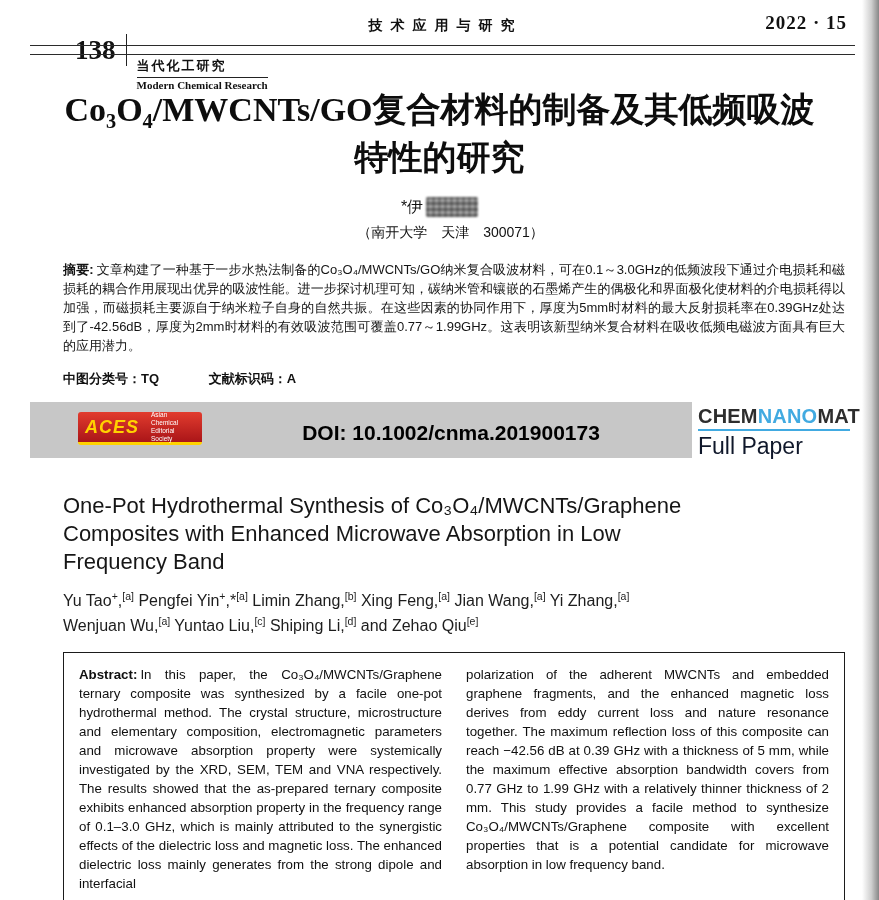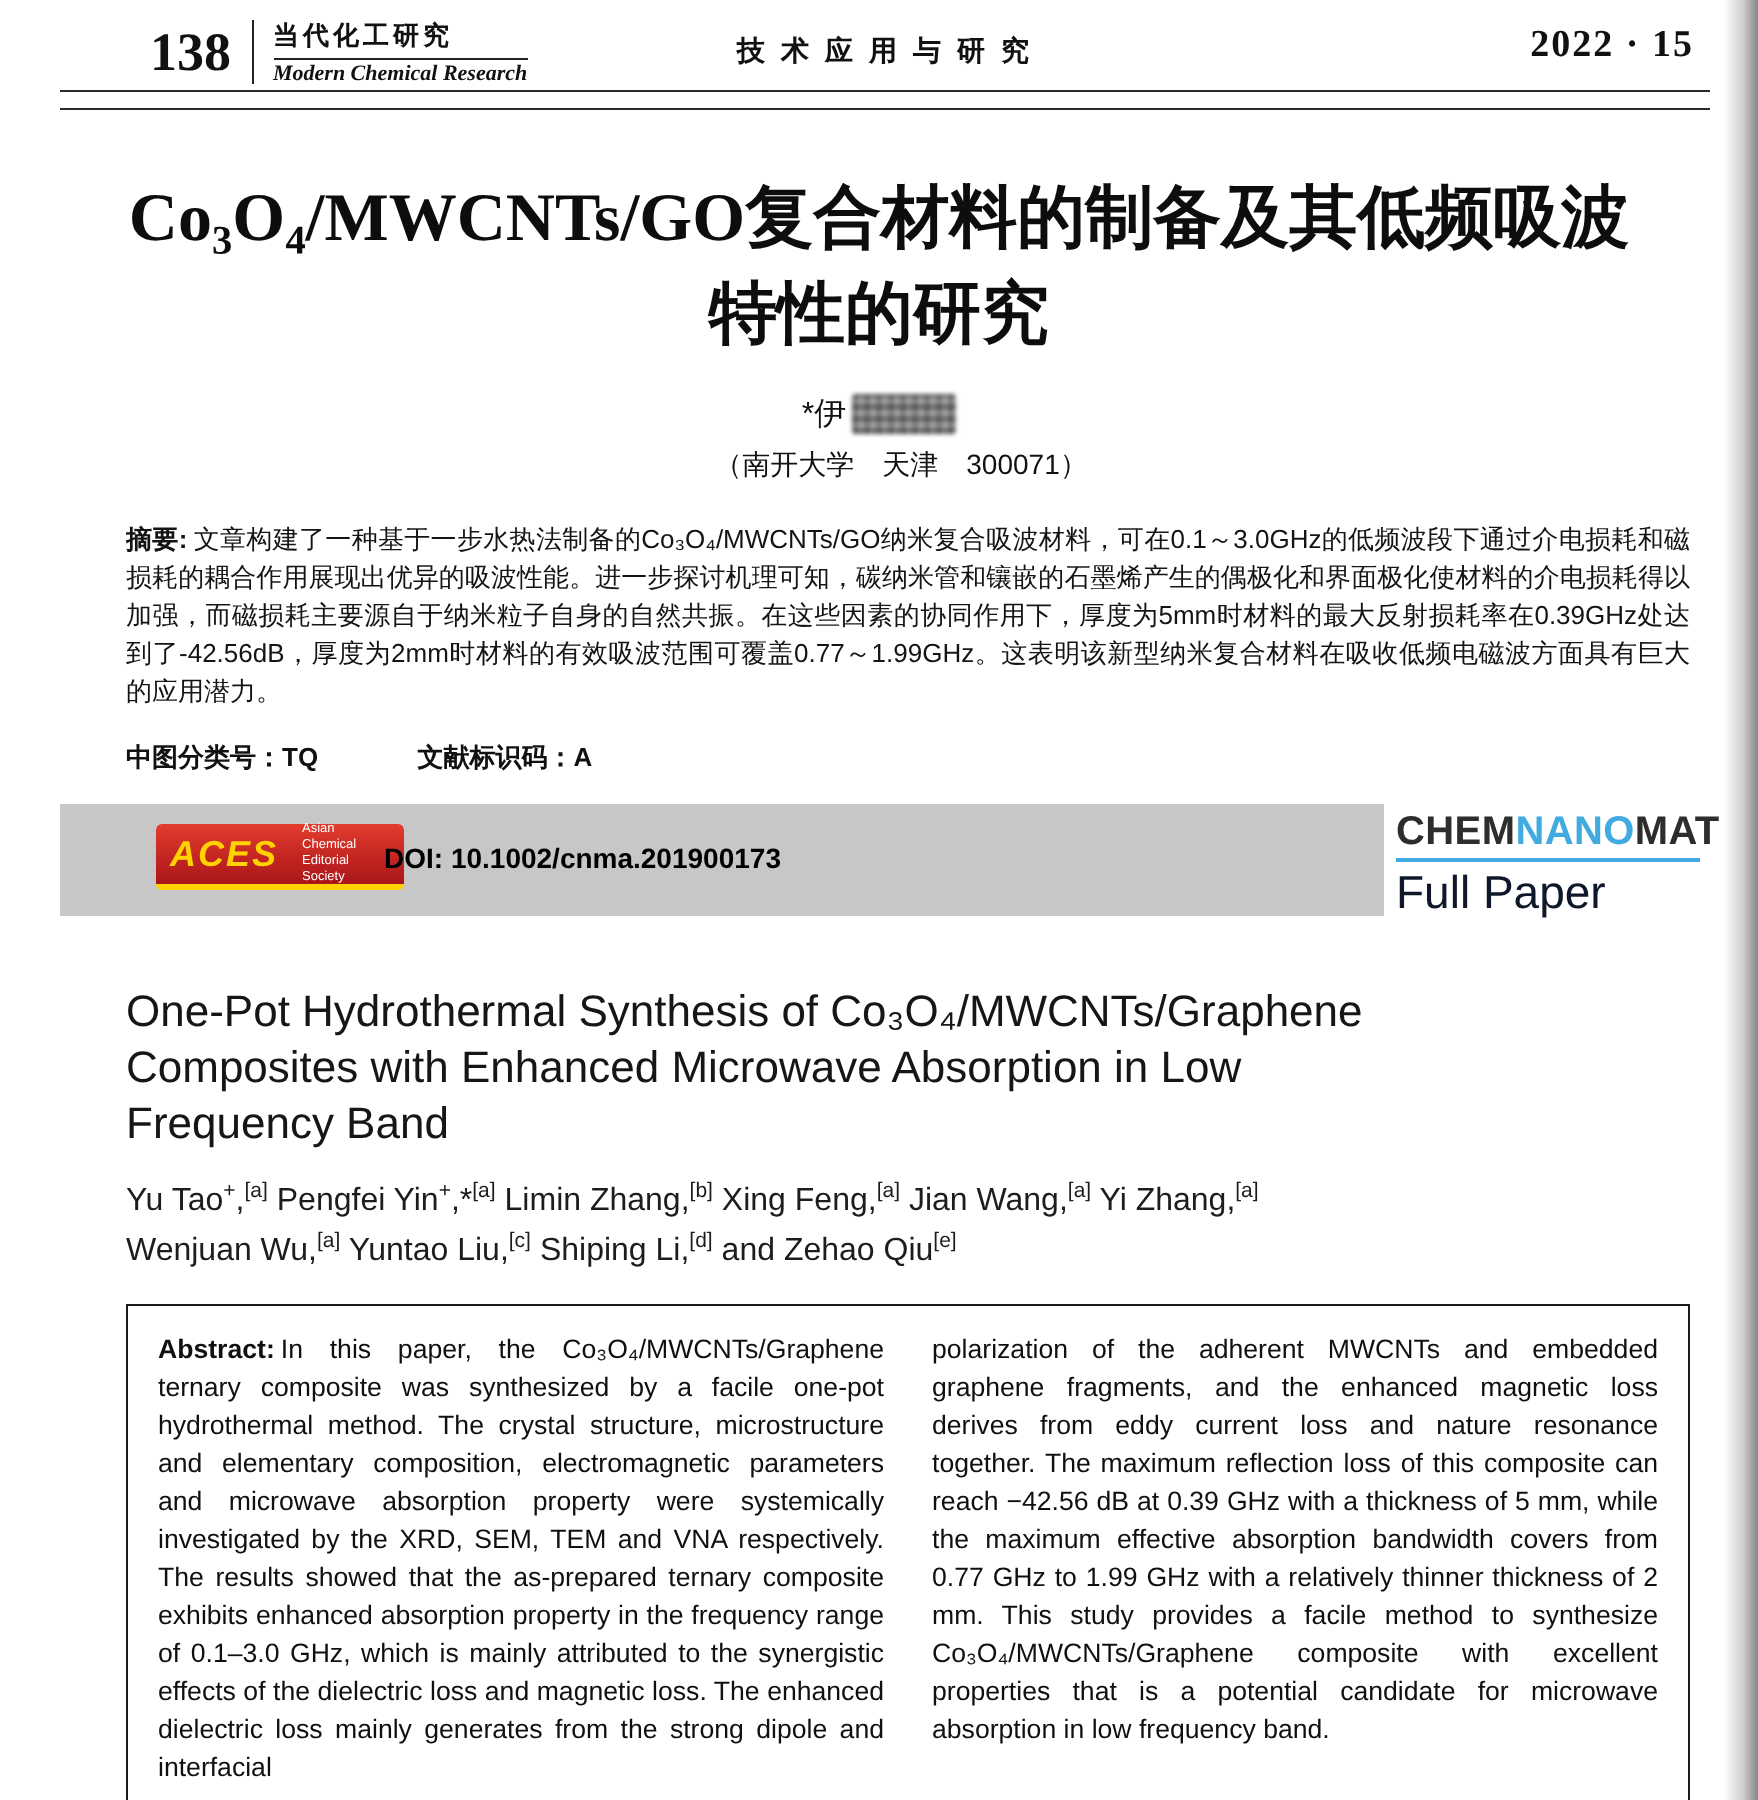--- a/index.html
+++ b/index.html
@@ -13,23 +13,23 @@
   .page { position:relative; width:879px; height:900px; overflow:hidden; background:#fff; }
   .edge-shade {
     position:absolute; top:0; right:0; width:17px; height:100%; z-index:9; pointer-events:none;
     background:linear-gradient(to right, rgba(130,130,130,0) 0%, rgba(118,118,118,.35) 55%, rgba(70,70,70,.65) 100%);
   }
   
   .header { position:relative; height:56px; margin:0 24px 0 30px; }
   .header-left { position:absolute; left:45px; top:9px; display:flex; align-items:center; gap:10px; }
   .page-num { font-family:"Liberation Serif","DejaVu Serif",serif; font-weight:bold; font-size:27px; }
   .vdiv { width:1px; height:32px; background:#222; }
-  .journal-names { display:block; }
+  .journal-names { display:block;margin-top:48px; }
   .jcn { display:block; font-weight:bold; font-size:13px; letter-spacing:2px; border-bottom:1px solid #222; padding-bottom:2px; }
-  .jen { display:block; font-family:"Liberation Serif","DejaVu Serif",serif; font-style:italic; font-weight:bold; font-size:11px; margin-top:1px; }
+  .jen { display:block; font-family:"Liberation Serif","DejaVu Serif",serif; font-weight:bold; font-size:11px; margin-top:1px; }
   .header-center { position:absolute; left:6px; right:0; top:17px; text-align:center; font-weight:bold; font-size:14px; letter-spacing:8px; }
   .header-right { position:absolute; right:8px; top:12px; font-family:"Liberation Serif","DejaVu Serif",serif; font-weight:bold; font-size:19px; letter-spacing:1px; }
   .rule-thin { position:absolute; left:0; right:0; top:45px; height:1px; background:#2b2b2b; }
   .rule-full { position:absolute; left:0; right:0; top:54px; height:1px; background:#2b2b2b; }
   
   .cn-title { margin-top:30px; height:100px; text-align:center; overflow:hidden;
     font-family:"Liberation Serif","DejaVu Serif",serif; font-weight:bold; font-size:34px; line-height:48px; color:#0d0d0d; }
   .author-line { margin-top:8px; height:26px; display:flex; justify-content:center; align-items:center; gap:3px; font-size:16px; }
   .redacted {
     display:inline-block; width:52px; height:20px; border-radius:2px;
@@ -48,21 +48,21 @@
   
   .banner { position:relative; margin:12px 30px 0; height:56px; }
   .banner-gray { position:absolute; left:0; top:0; width:662px; height:56px; background:#c7c7c7; }
   .aces {
     position:absolute; left:48px; top:10px; width:124px; height:33px;
     background:linear-gradient(#e23c2e,#aa1518); border-bottom:3px solid #ffd200; border-radius:3px;
     display:flex; align-items:center; gap:12px; padding:0 7px;
   }
   .aces-acronym { color:#ffd200; font-weight:bold; font-style:italic; font-size:18px; letter-spacing:1px; }
   .aces-sub { color:#ffffff; font-size:6.5px; line-height:8px; }
-  .doi { position:absolute; left:162px; top:19px; width:492px; font-weight:bold; font-size:14px; color:#000; }
+  .doi { position:absolute; left:175px; top:19px; width:492px; text-align:center; font-weight:bold; font-size:21px; color:#000; }
   .brand { position:absolute; left:668px; top:3px; width:152px; }
   .brand-line { font-weight:bold; font-size:20px; letter-spacing:.2px; color:#2d2d2d; white-space:nowrap; }
   .brand-nano { color:#41aae1; }
   .brand-underline { height:2px; width:152px; background:#41aae1; margin-top:1px; }
   .full-paper { margin-top:2px; font-size:23px; color:#0f172a; }
   
   .en-title { margin:34px 63px 0; width:745px; height:86px; overflow:hidden;
     font-weight:normal; font-size:22px; line-height:28px; color:#161616; }
   .en-authors { margin:10px 63px 0; width:762px; height:52px; overflow:hidden; font-size:16px; line-height:25px; color:#1d1d1d; }
   .en-authors sup { font-size:10.5px; line-height:0; }

